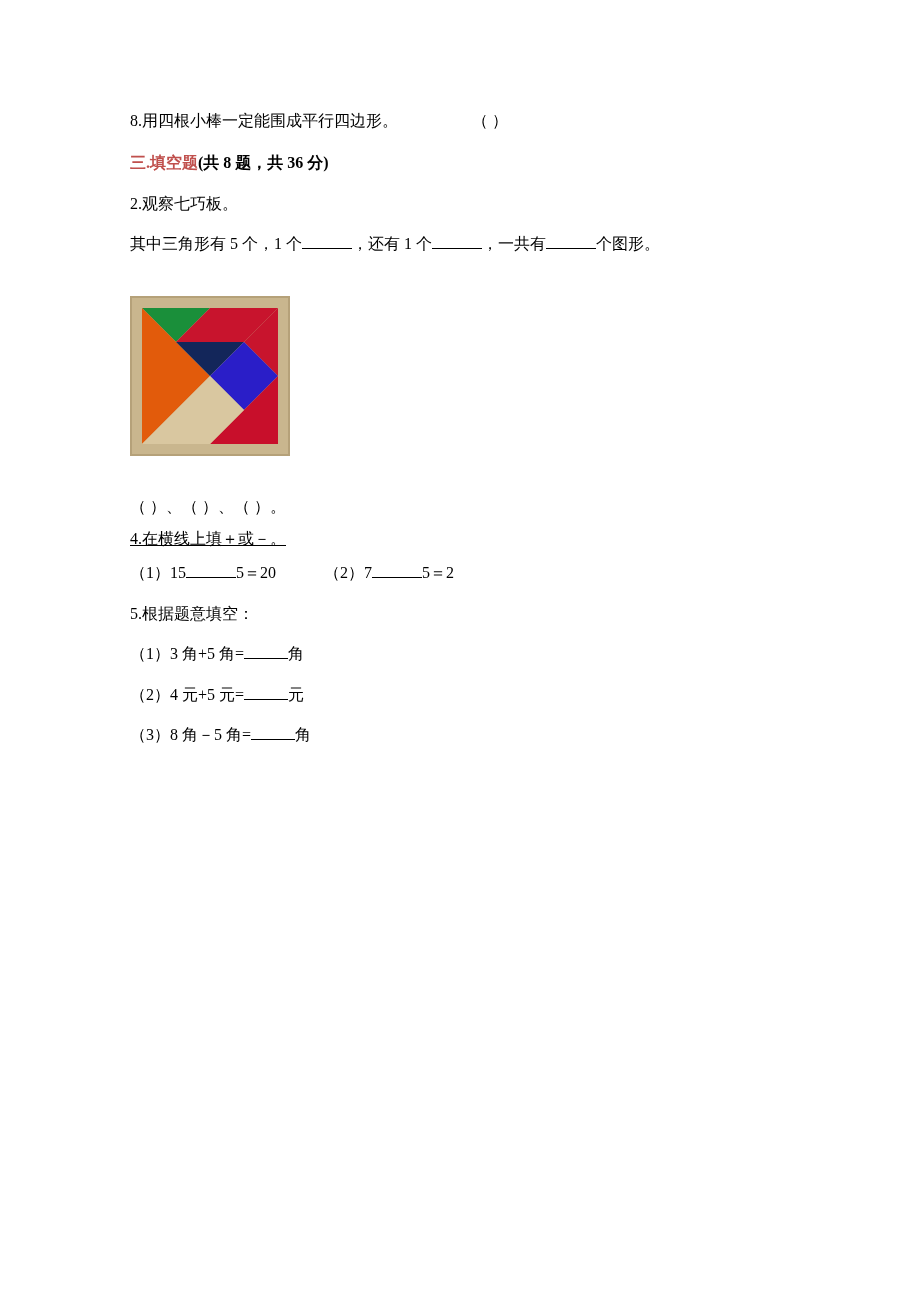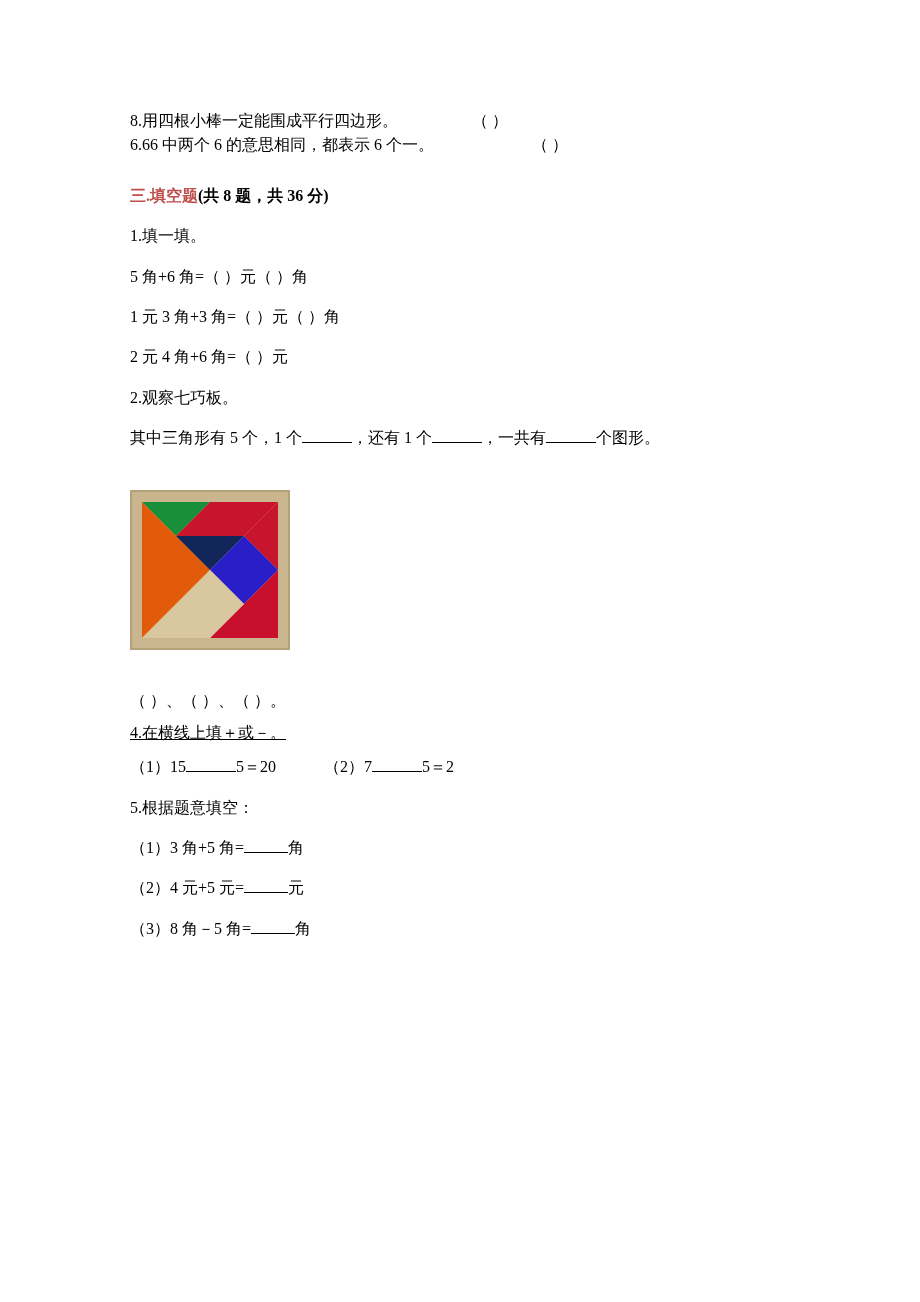--- a/index.html
+++ b/index.html
@@ -13,21 +13,21 @@
     width: 920px;
   }
   .page {
     padding: 110px 130px 60px 130px;
   }
   .line {
     margin-bottom: 2px;
     white-space: nowrap;
   }
   .section-header {
-    margin-top: 28px;
+    margin-top: 20px;
     margin-bottom: 18px;
   }
   .section-main {
     color: #c0504d;
     font-weight: bold;
   }
   .section-rest {
     color: #000;
     font-weight: bold;
   }
@@ -69,36 +69,25 @@
 </head>
 <body>
 
 <div class="page">
 
   <div class="line">
     <span>8.用四根小棒一定能围成平行四边形。</span>
     <span style="display:inline-block; width:66px;"></span>
     <span>（    ）</span>
   </div>
-  <div class="line">
-    <span>6.66 中两个 6 的意思相同，都表示 6 个一。</span>
-    <span style="display:inline-block; width:90px;"></span>
-    <span>（    ）</span>
-  </div>
 
   <div class="section-header">
     <span class="section-main">三.</span><span class="section-main">填空题</span><span class="section-rest">(共 8 题，共 36 分)</span>
   </div>
 
-  <div class="q">
-    <div class="q-line">1.填一填。</div>
-    <div class="q-line">5 角+6 角=（    ）元（    ）角</div>
-    <div class="q-line">1 元 3 角+3 角=（    ）元（    ）角</div>
-    <div class="q-line">2 元 4 角+6 角=（    ）元</div>
-  </div>
 
   <div class="q">
     <div class="q-line">2.观察七巧板。</div>
     <div class="q-line" style="margin-top:12px;">
       <span>其中三角形有 5 个，1 个</span><span class="uline"></span><span>，还有 1 个</span><span class="uline"></span><span>，一共有</span><span class="uline"></span><span>个图形。</span>
     </div>
 
     <div class="tangram-wrap">
       <div class="tangram">
         <div class="inner-board">

